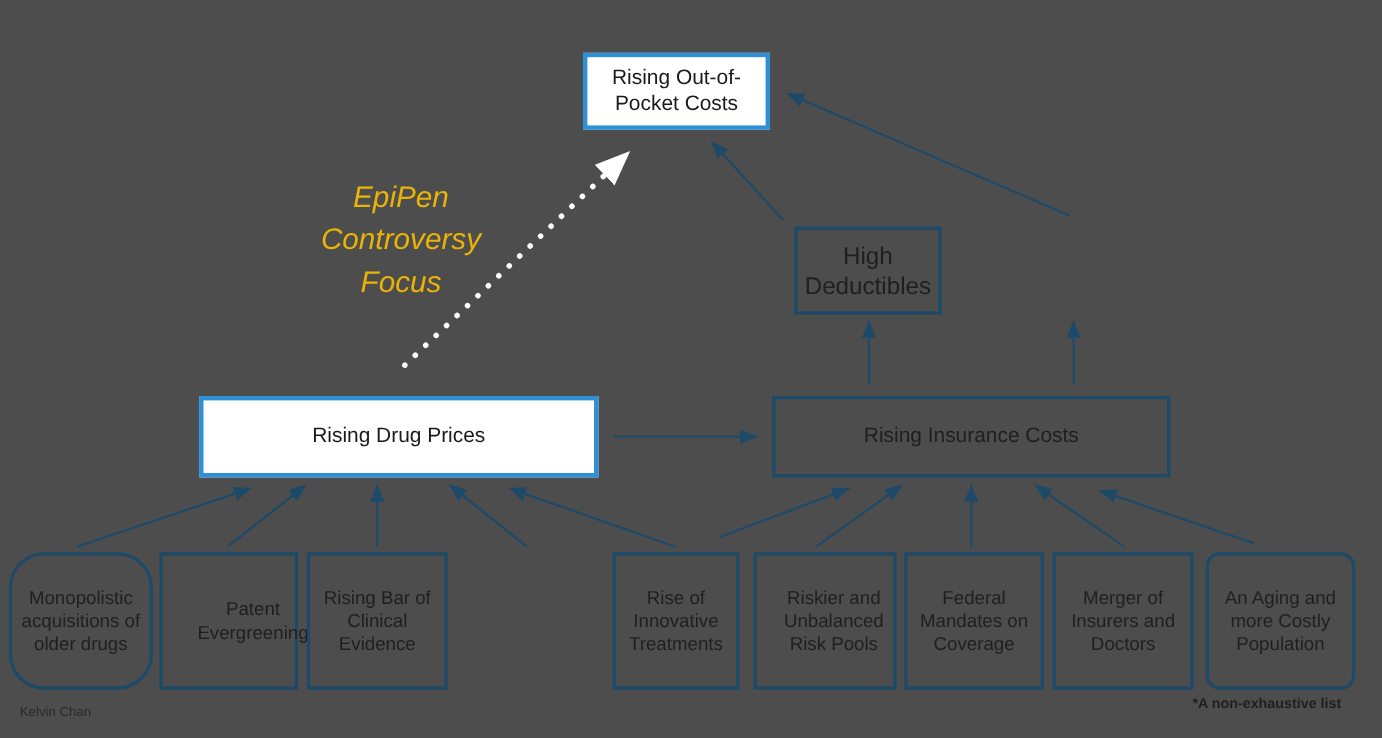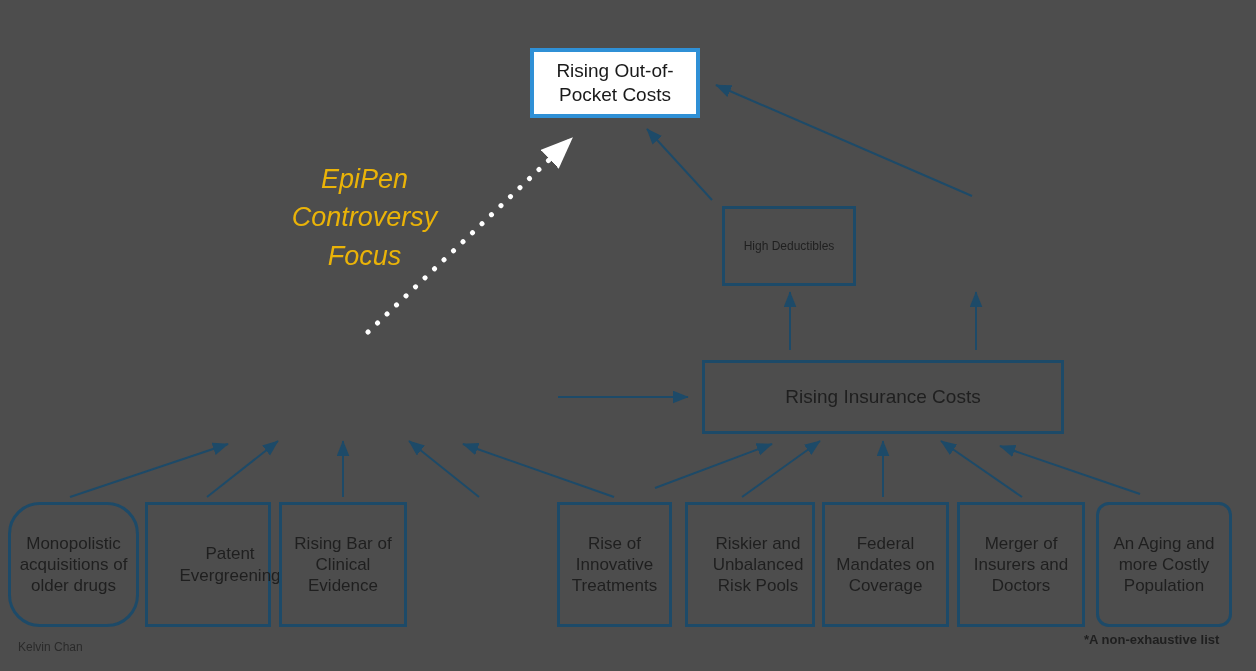--- a/index.html
+++ b/index.html
@@ -42,21 +42,21 @@
   }
   
   .node.plain {
     border: 3px solid #1d4a68;
     background: transparent;
     color: #1f1f1f;
   }
   .node .lbl { display: block; padding: 0 4px; }
 
   #node-top   { left: 530px; top: 48px;  width: 170px; height: 70px;  font-size: 19px; }
-  #node-deductibles { left: 722px; top: 206px; width: 134px; height: 80px; font-size: 12px; }
+  #node-deductibles { left: 722px; top: 206px; width: 134px; height: 80px; font-size: 22px; }
   #node-premiums    { left: 908px; top: 206px; width: 136px; height: 80px; font-size: 19px; }
   #node-drug-prices     { left: 181px; top: 360px; width: 363px; height: 74px; font-size: 19px; }
   #node-insurance-costs { left: 702px; top: 360px; width: 362px; height: 74px; font-size: 19px; }
 
   .leaf {
     top: 502px;
     height: 125px;
     font-size: 17px;
   }
   #leaf-0 { left: 8px;    width: 131px; border-radius: 32px; }
@@ -142,20 +142,23 @@
 
   <div class="node highlight" id="node-top">
     <span class="lbl">Rising Out-of-Pocket Costs</span>
   </div>
 
   <div class="node plain" id="node-deductibles">
     <span class="lbl">High Deductibles</span>
   </div>
 
 
+  <div class="node highlight" id="node-drug-prices">
+    <span class="lbl">Rising Drug Prices</span>
+  </div>
 
   <div class="node plain" id="node-insurance-costs">
     <span class="lbl">Rising Insurance Costs</span>
   </div>
 
   <div class="node plain leaf" id="leaf-0">
     <span class="lbl">Monopolistic acquisitions of older drugs</span>
   </div>
   <div class="node plain leaf" id="leaf-1">
     <span class="lbl">Patent Evergreening</span>

